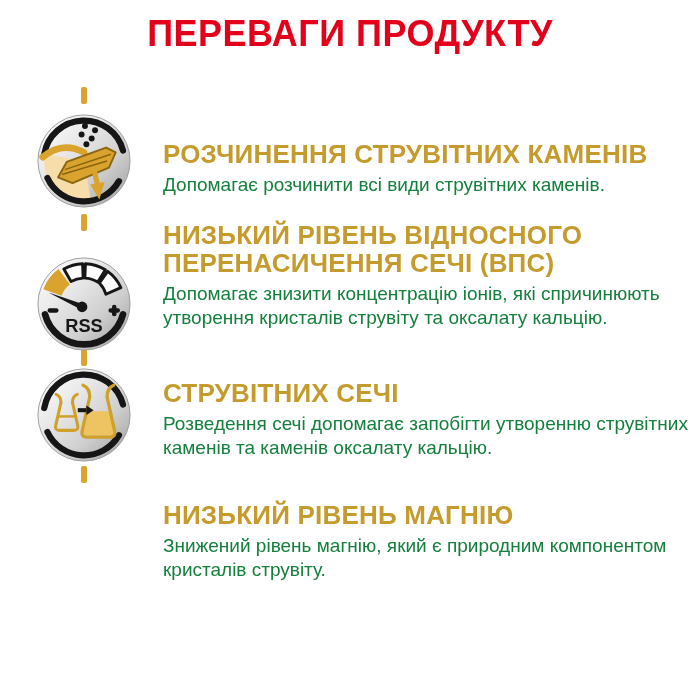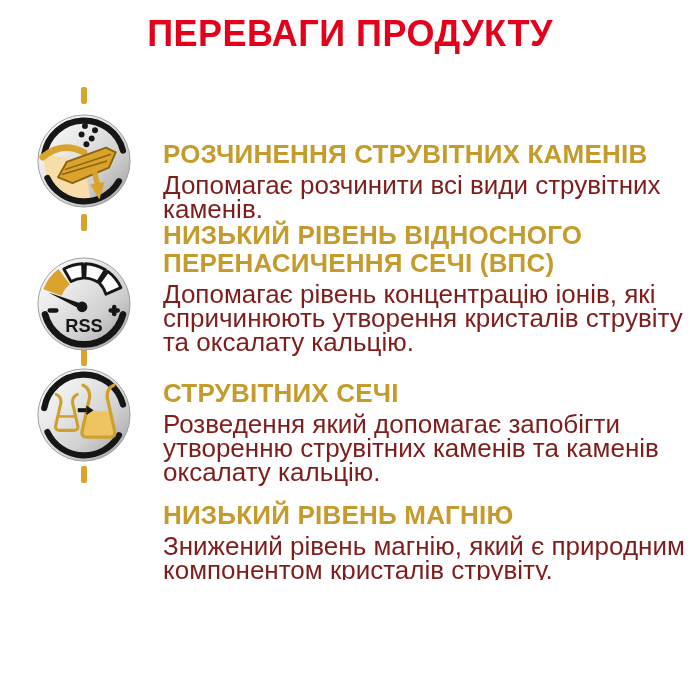--- a/index.html
+++ b/index.html
@@ -18,21 +18,21 @@
   }
   .benefit-icon { position:absolute; left:36px; width:96px; height:96px; }
   .benefit-section { position:absolute; left:163px; width:537px; }
   .benefit-heading {
     margin:0; max-width:490px;
     font-size:26px; line-height:28px; font-weight:700;
     color:#c49b2c; letter-spacing:0.2px;
   }
   .benefit-body {
     margin:5px 0 0 0; max-width:537px;
-    font-size:26px; line-height:24px; color:#7f1d1d;
+    font-size:19px; line-height:24px; color:#15803d;
   }
   .footer-line { position:absolute; top:655px; height:9px; }
   .footer-line.left { left:0; width:40px; background:#e2001a; }
   .footer-line.right {
     left:129px; width:571px;
     background:linear-gradient(to right, #e2001a 0%, #e2001a 52%, rgba(226,0,26,0) 94%);
   }
   .crown-logo { position:absolute; left:40px; top:635px; width:89px; height:64px; }
   svg { display:block; }
 </style>
@@ -113,26 +113,26 @@
   </div>
 
 
   <section class="benefit-section" style="top:140px">
     <h2 class="benefit-heading">РОЗЧИНЕННЯ СТРУВІТНИХ КАМЕНІВ</h2>
     <p class="benefit-body">Допомагає розчинити всі види струвітних каменів.</p>
   </section>
 
   <section class="benefit-section" style="top:221px">
     <h2 class="benefit-heading">НИЗЬКИЙ РІВЕНЬ ВІДНОСНОГО ПЕРЕНАСИЧЕННЯ СЕЧІ (ВПС)</h2>
-    <p class="benefit-body">Допомагає рівень концентрацію іонів, які спричинюють утворення кристалів струвіту та оксалату кальцію.</p>
+    <p class="benefit-body">Допомагає знизити концентрацію іонів, які спричинюють утворення кристалів струвіту та оксалату кальцію.</p>
   </section>
 
   <section class="benefit-section" style="top:379px">
     <h2 class="benefit-heading">СТРУВІТНИХ СЕЧІ</h2>
-    <p class="benefit-body">Розведення який допомагає запобігти утворенню струвітних каменів та каменів оксалату кальцію.</p>
+    <p class="benefit-body">Розведення сечі допомагає запобігти утворенню струвітних каменів та каменів оксалату кальцію.</p>
   </section>
 
   <section class="benefit-section" style="top:501px">
     <h2 class="benefit-heading">НИЗЬКИЙ РІВЕНЬ МАГНІЮ</h2>
     <p class="benefit-body">Знижений рівень магнію, який є природним компонентом кристалів струвіту.</p>
   </section>
 
   <div class="footer-line left"></div>
   <div class="footer-line right"></div>
 

